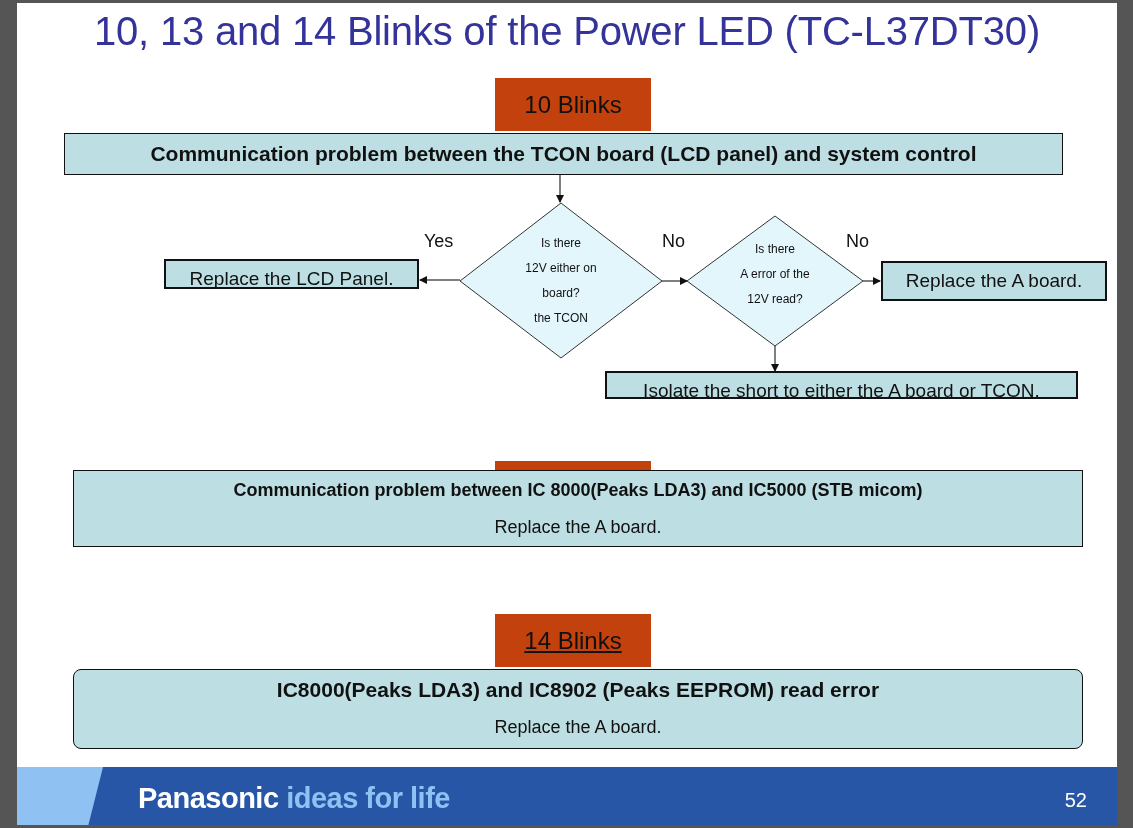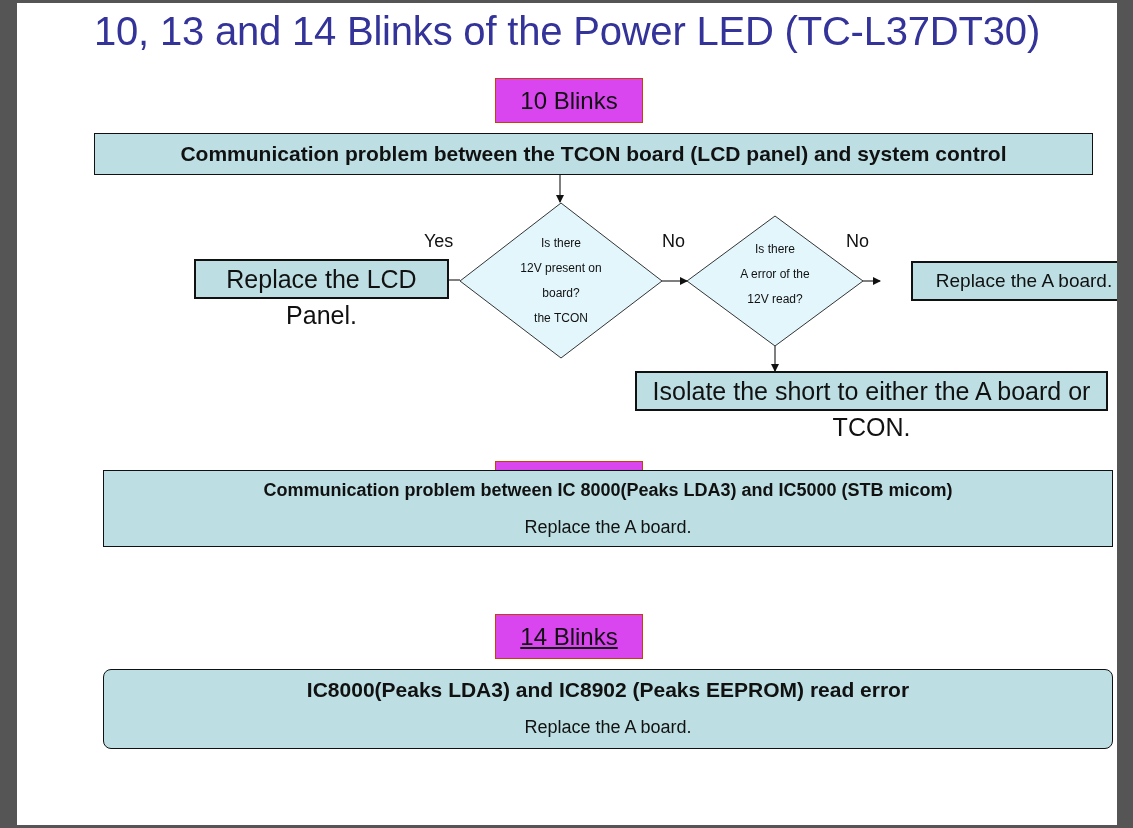--- a/index.html
+++ b/index.html
@@ -8,26 +8,26 @@
     font-family: "Liberation Sans", sans-serif;
   }
   .slide {
     position: absolute; left: 17px; top: 3px; width: 1100px; height: 822px; background: #ffffff; overflow: hidden;
   }
   .title {
     position: absolute; left: 0; width: 1100px; top: 6px; text-align: center;
     font-size: 40px; color: #33339a; white-space: nowrap; letter-spacing: -0.2px;
   }
   .blinkbox {
-    position: absolute; background: #d946ef; border: 1px solid #c2410c; color: #111;
+    position: absolute; background: #c2410c; border: 5px solid #c2410c; color: #111;
     font-size: 24px; text-align: center; line-height: 43px; height: 43px;
   }
   .box {
     position: absolute; background: #bddfe3; border: 2px solid #111; color: #111;
-    text-align: center; box-sizing: border-box; margin-left: 30px;
+    text-align: center; box-sizing: border-box;
   }
   .box.thin { border-width: 1px; }
   .bold { font-weight: bold; }
   .lbl { position: absolute; font-size: 18px; color: #111; }
   .dtext { position: absolute; font-size: 12px; color: #111; text-align: center; line-height: 25px; }
   svg.flow { position: absolute; left: 0; top: 0; }
   .footer {
     position: absolute; left: 0; top: 764px; width: 1100px; height: 58px; background: #2856a6;
   }
   .footer-accent {
@@ -62,39 +62,47 @@
 
   <div class="blinkbox" style="left:478px; top:75px; width:146px;">10 Blinks</div>
   <div class="box bold" style="left:47px; top:130px; width:999px; height:42px; line-height:40px; font-size:21px; border-width:1px;">Communication problem between the TCON board (LCD panel) and system control</div>
 
   <div class="lbl" style="left:407px; top:228px;">Yes</div>
   <div class="lbl" style="left:645px; top:228px;">No</div>
   <div class="lbl" style="left:829px; top:228px;">No</div>
 
   <div class="dtext" style="left:463px; top:228px; width:162px;">
     <div>Is there</div>
-    <div>12V present on</div>
+    <div>12V either on</div>
     <div>board?</div>
     <div>the TCON</div>
   </div>
   <div class="dtext" style="left:688px; top:234px; width:140px;">
     <div>Is there</div>
     <div>A error of the</div>
     <div>12V read?</div>
   </div>
 
-  <div class="box" style="left:147px; top:256px; width:255px; height:40px; line-height:36px; font-size:25px;">Replace the LCD Panel.</div>
+  <div class="box" style="left:147px; top:256px; width:255px; height:30px; line-height:36px; font-size:19px;">Replace the LCD Panel.</div>
   <div class="box" style="left:864px; top:258px; width:226px; height:40px; line-height:36px; font-size:19px;">Replace the A board.</div>
-  <div class="box" style="left:588px; top:368px; width:473px; height:40px; line-height:36px; font-size:25px;">Isolate the short to either the A board or TCON.</div>
+  <div class="box" style="left:588px; top:368px; width:473px; height:28px; line-height:36px; font-size:19px;">Isolate the short to either the A board or TCON.</div>
 
   <div class="blinkbox" style="left:478px; top:412px; width:146px;margin-top:46px;">13 Blinks</div>
   <div class="box thin" style="left:56px; top:467px; width:1010px; height:77px;">
     <div class="bold" style="font-size:18px; margin-top:9px;">Communication problem between IC 8000(Peaks LDA3) and IC5000 (STB micom)</div>
     <div style="font-size:18px; margin-top:16px;">Replace the A board.</div>
   </div>
 
   <div class="blinkbox" style="left:478px; top:611px; width:146px;text-decoration:underline;">14 Blinks</div>
   <div class="box thin" style="left:56px; top:666px; width:1010px; height:80px;border-radius:8px;">
     <div class="bold" style="font-size:21px; margin-top:8px;">IC8000(Peaks LDA3) and IC8902 (Peaks EEPROM) read error</div>
     <div style="font-size:18px; margin-top:15px;">Replace the A board.</div>
   </div>
 
+  <div class="footer">
+    <div class="footer-accent"></div>
+    <div class="brand">
+      <span class="p">Panasonic</span>
+      <span class="t">ideas for life</span>
+    </div>
+    <div class="pagenum">52</div>
+  </div>
 </div>
 
 </body></html>

